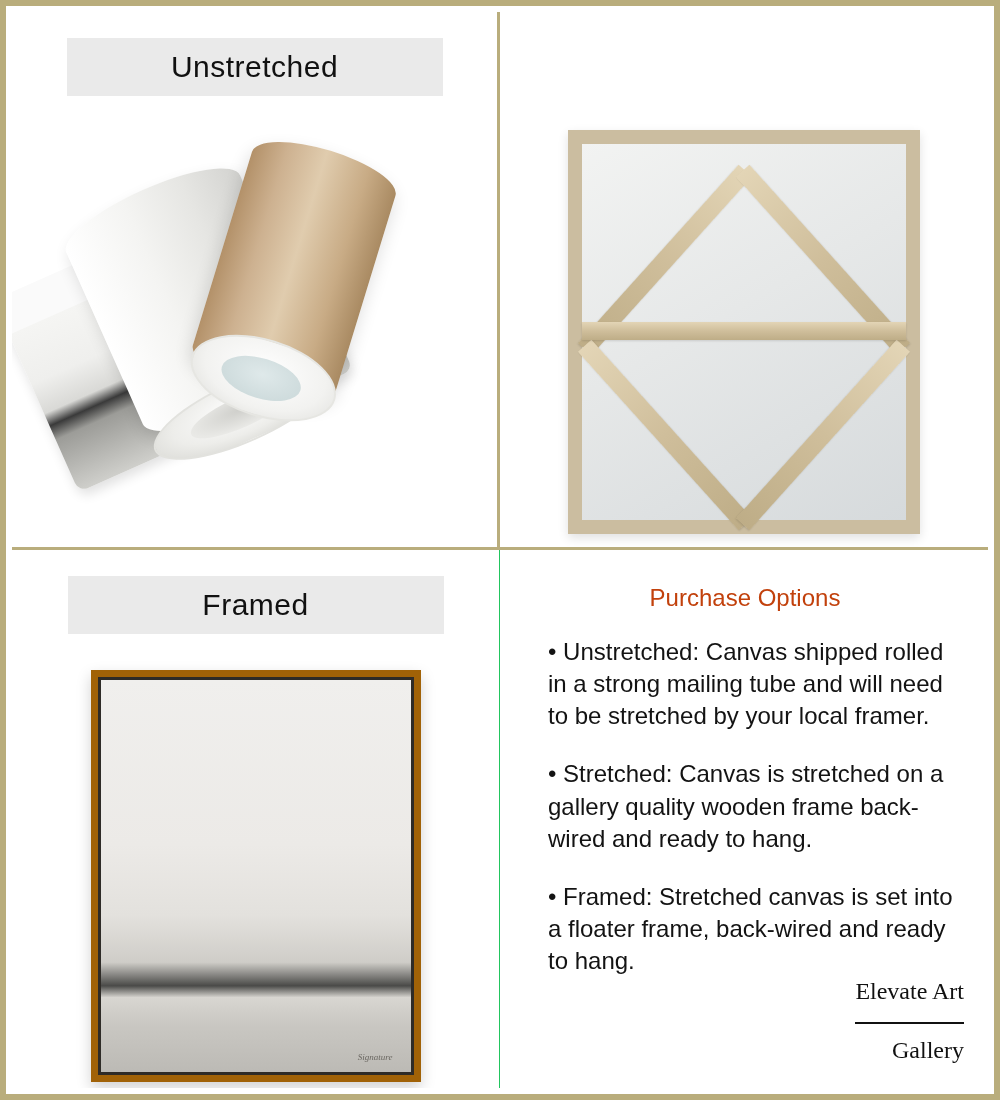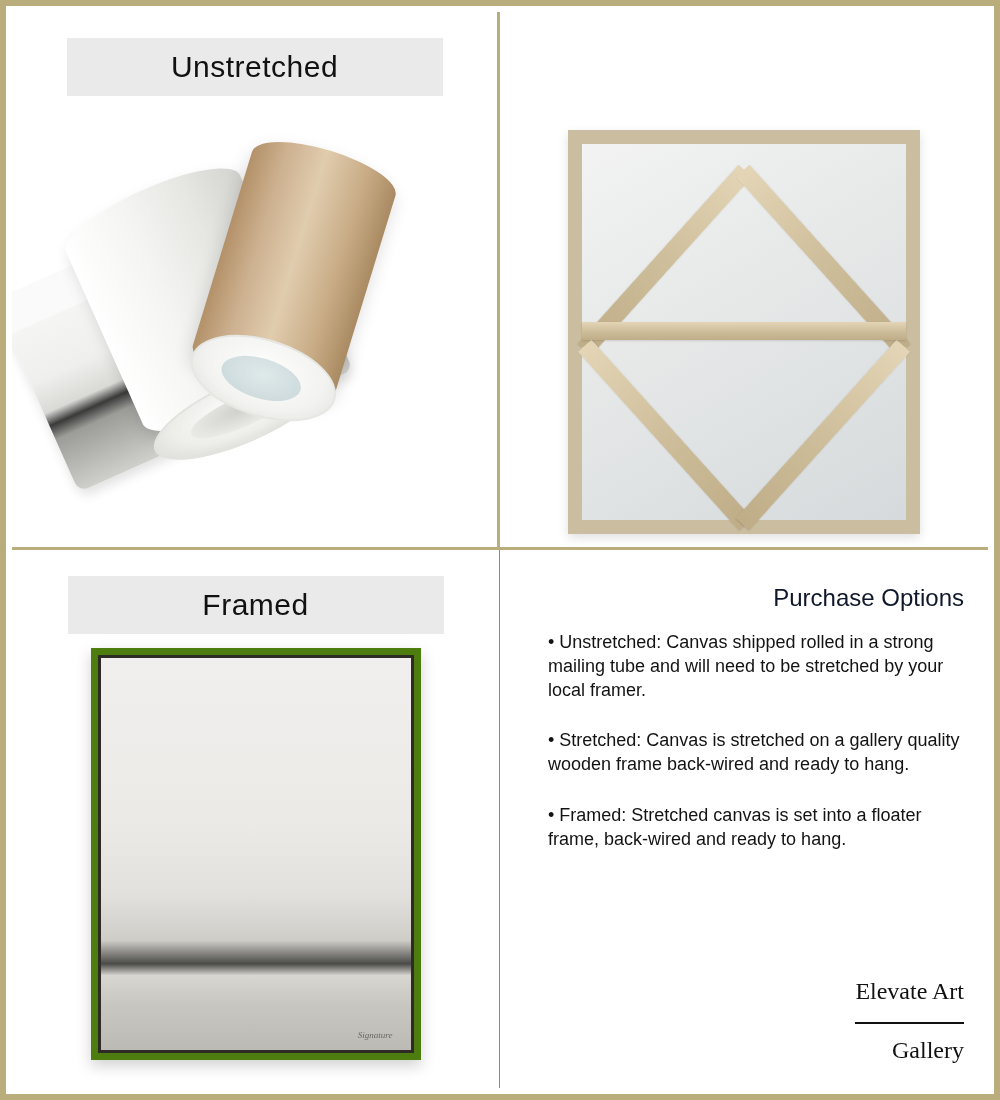--- a/index.html
+++ b/index.html
@@ -177,24 +177,24 @@
   .st-d1 { left: 88px; top: 10px; transform: rotate(42deg); }
   .st-d2 { left: 246px; top: 10px; transform: rotate(-42deg); }
   .st-d3 { left: 88px; top: 185px; transform: rotate(-42deg); }
   .st-d4 { left: 246px; top: 185px; transform: rotate(42deg); }
 
   
   .framed-art {
     position: absolute;
     left: 50%;
     transform: translateX(-50%);
-    top: 98px;
+    top: 120px;
     width: 330px;
     height: 412px;
-    background: #4d7c0f;
+    background: #a16207;
     padding: 7px;
     box-sizing: border-box;
     box-shadow: 0 6px 14px rgba(0,0,0,0.18);
   }
   .framed-inner {
     width: 100%;
     height: 100%;
     box-sizing: border-box;
     border: 3px solid #2e2b27;
     background:
@@ -220,26 +220,26 @@
   }
 
   
   .purchase {
     position: absolute;
     inset: 0;
     padding: 34px 24px 20px 26px;
     box-sizing: border-box;
   }
   .purchase-title {
-    text-align: right;
+    text-align: center;
     font-size: 24px;
-    color: #0f172a;
+    color: #c2410c;
   }
   .purchase-list {
-    font-size: 18px;
+    font-size: 24px;
     line-height: 1.34;
     color: #131313;
     padding: 0 4px 0 22px;
   }
   .purchase-item {
     margin-bottom: 26px;
   }
   .brand {
     position: absolute;
     right: 24px;

